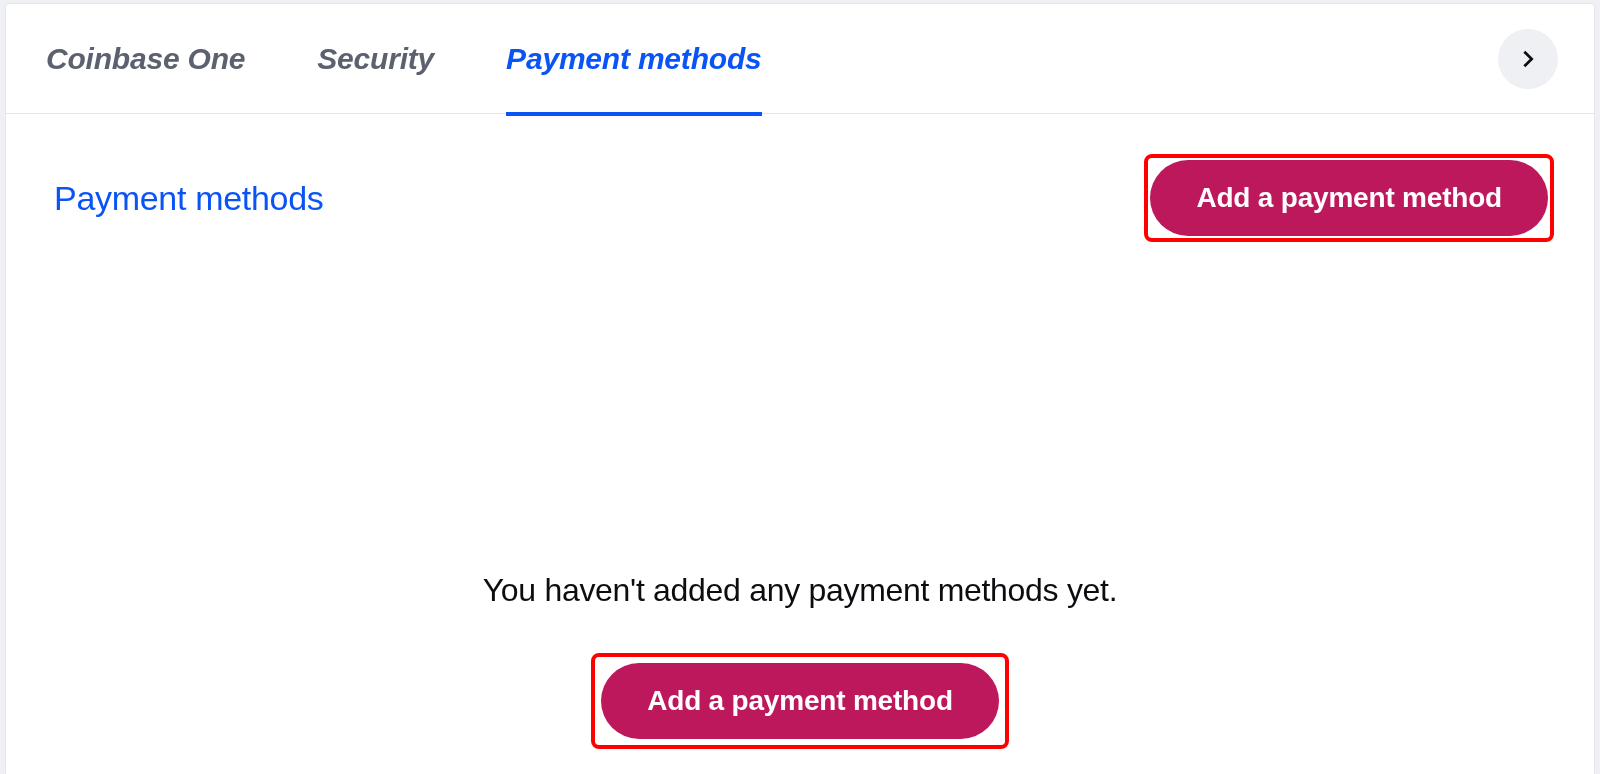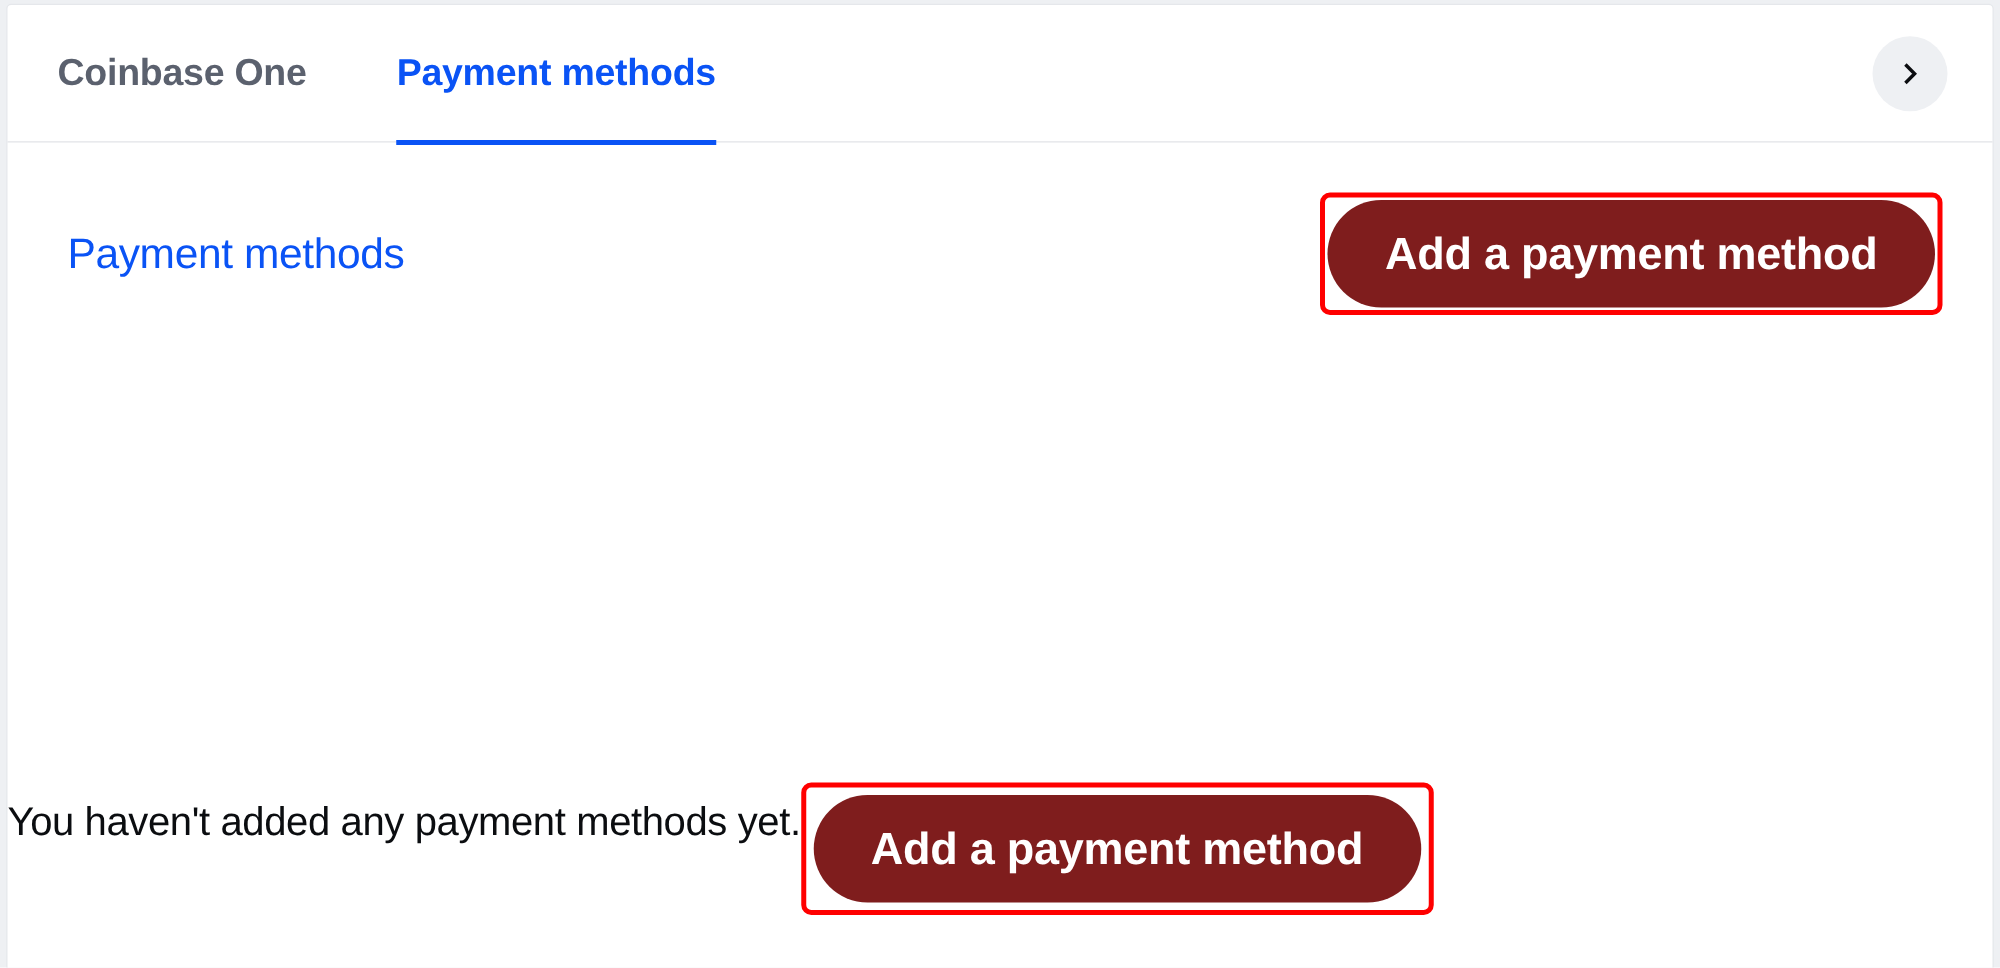--- a/index.html
+++ b/index.html
@@ -32,20 +32,21 @@
       padding: 0 36px 0 40px;
       border-bottom: 1px solid #e2e4e8;
       position: relative;
     }
 
     .tabs {
       display: flex;
       gap: 72px;
       align-items: center;
       flex: 1;
+      font-style: italic;
     }
 
     .tab {
       font-size: 30px;
       font-weight: 600;
       color: #5b616e;
       letter-spacing: -0.2px;
       cursor: pointer;
       padding: 40px 0 36px 0;
       border-bottom: 4px solid transparent;
@@ -91,35 +92,35 @@
       letter-spacing: -0.3px;
     }
 
     .highlight-box-top {
       border: 4px solid #ff0000;
       border-radius: 8px;
       padding: 2px;
     }
 
     .primary-btn {
-      background: #7f1d1d;
+      background: #be185d;
       color: #ffffff;
-      font-size: 36px;
+      font-size: 28px;
       font-weight: 600;
       border: none;
       border-radius: 44px;
       padding: 22px 46px;
       cursor: pointer;
       letter-spacing: -0.2px;
       white-space: nowrap;
     }
 
     .empty-state {
       display: flex;
-      flex-direction: row;
+      flex-direction: column;
       align-items: center;
       margin-top: 330px;
     }
 
     .empty-text {
       font-size: 32px;
       font-weight: 400;
       color: #0b0d10;
       letter-spacing: -0.3px;
     }
@@ -132,20 +133,21 @@
     }
   </style>
 </head>
 <body>
 
 <div class="page">
 
   <div class="tabs-bar">
     <div class="tabs">
       <div class="tab">Coinbase One</div>
+      <div class="tab">Security</div>
       <div class="tab active">Payment methods</div>
     </div>
     <button class="chevron-btn">
       <svg viewBox="0 0 24 24">
         <polyline points="8,4 16,12 8,20"></polyline>
       </svg>
     </button>
   </div>
 
   <div class="section-header">

